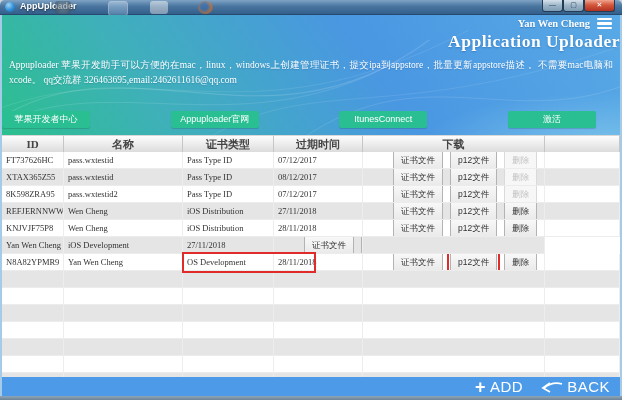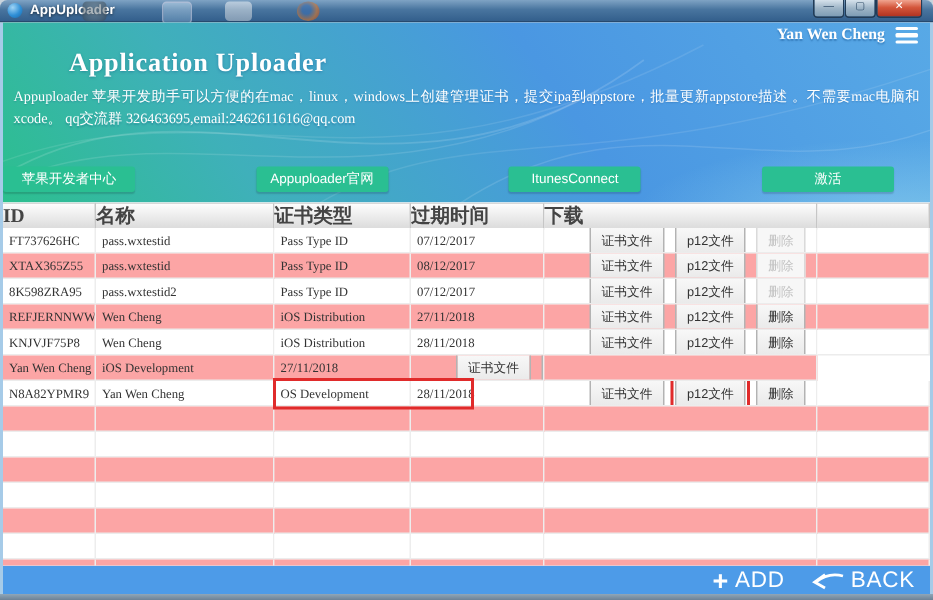--- a/index.html
+++ b/index.html
@@ -35,40 +35,40 @@
   
   .banner{height:120px;position:relative;overflow:hidden;color:#fff;
     background:
       radial-gradient(ellipse 45% 70% at 97% 110%, rgba(160,225,240,.50) 0%, rgba(160,225,240,0) 65%),
       linear-gradient(235deg, #58a9e6 0%, #4a97e2 40%, #3fb0ba 75%, #2cbf8e 100%);}
   .swirls{position:absolute;left:0;top:0;width:100%;height:100%;}
   .user-row{position:absolute;top:3px;right:8px;display:flex;align-items:center;gap:7px;}
   .user-name{font-size:10.5px;font-weight:bold;text-shadow:0 1px 1px rgba(0,60,120,.35);}
   .hamburger{display:flex;flex-direction:column;gap:2px;cursor:pointer;}
   .hamburger div{width:15px;height:2.4px;background:#fff;border-radius:1px;}
-  .banner-title{text-align:left;margin-top:16px;font-size:17.5px;font-weight:bold;
-    letter-spacing:.5px;text-shadow:0 1px 2px rgba(0,60,120,.35);margin-left:44px;}
+  .banner-title{text-align:right;margin-top:16px;font-size:17.5px;font-weight:bold;
+    letter-spacing:.5px;text-shadow:0 1px 2px rgba(0,60,120,.35);}
   .banner-desc{margin-top:6px;padding:0 7px;font-size:9.5px;line-height:14.5px;
     text-align:justify;text-shadow:0 1px 1px rgba(0,60,120,.25);}
   .nav-row{position:absolute;bottom:7px;left:0;right:0;display:flex;
     justify-content:space-between;gap:20px;padding-right:24px;}
   .nav-btn{min-width:88px;height:17px;line-height:17px;text-align:center;border-radius:2px;
     background:var(--btn-green);color:#fff;font-family:"Liberation Sans",sans-serif;
     font-size:9px;padding:0 6px;box-sizing:border-box;cursor:pointer;
     box-shadow:0 1px 1px rgba(0,0,0,.15);}
 
   
   .table-area{height:242px;position:relative;overflow:hidden;background:#fff;}
   .trow,.thead{display:grid;grid-template-columns:62px 119px 91px 89px 182px 1fr;}
   .thead{height:17px;}
   .th{background:linear-gradient(#fdfdfd,#dcdcdc);border-right:1px solid #c6c6c6;
     border-bottom:1px solid #b5b5b5;border-top:1px solid #d8d8d8;
-    font-size:13px;font-weight:bold;color:#444;text-align:left;line-height:16px;box-sizing:border-box;}
+    font-size:11px;font-weight:bold;color:#444;text-align:center;line-height:16px;box-sizing:border-box;}
   .trow{height:17px;}
-  .trow.alt .td{background:#fca5a5;}
+  .trow.alt .td{background:#e5e5e5;}
   .td{border-right:1px solid #ededed;border-bottom:1px solid #ececec;box-sizing:border-box;
     font-size:8.5px;color:#333;line-height:16px;padding-left:4px;white-space:nowrap;
     overflow:hidden;background:#fff;}
   .td.actions{display:flex;align-items:center;gap:7px;padding-left:30px;}
   .act-btn{font-family:"Liberation Sans",sans-serif;font-size:8.5px;color:#333;
     background:linear-gradient(#fbfbfb,#e7e7e7);border:1px solid #b3b3b3;border-radius:0;
     padding:0 7px;height:26px;line-height:13px;cursor:pointer;}
   .act-btn.disabled{color:#c2c2c2;border-color:#dadada;background:#f7f7f7;cursor:default;}
   .act-btn.ring{outline:2px solid var(--red);outline-offset:1px;}
   .hl-box{position:absolute;left:180px;top:117px;width:134px;height:21px;

